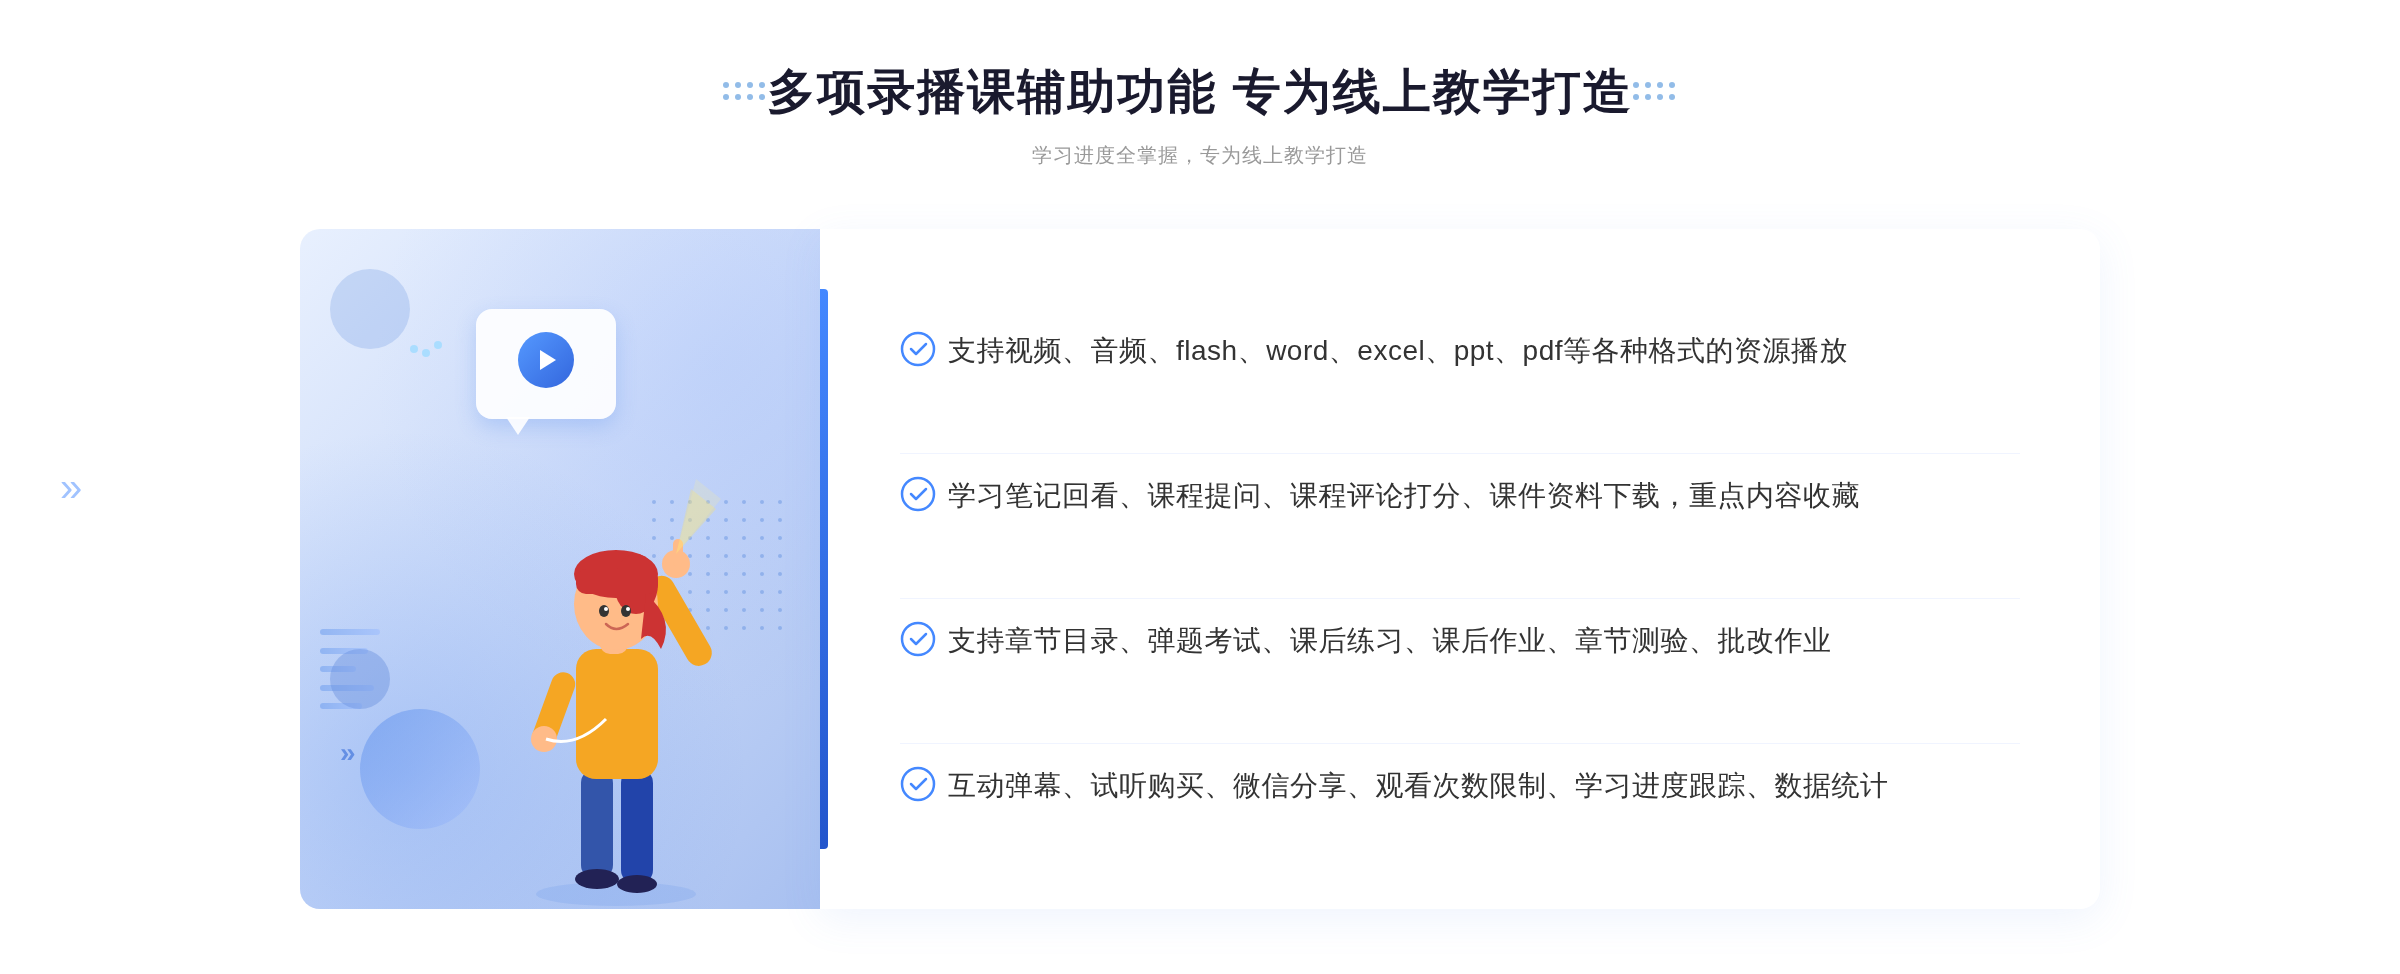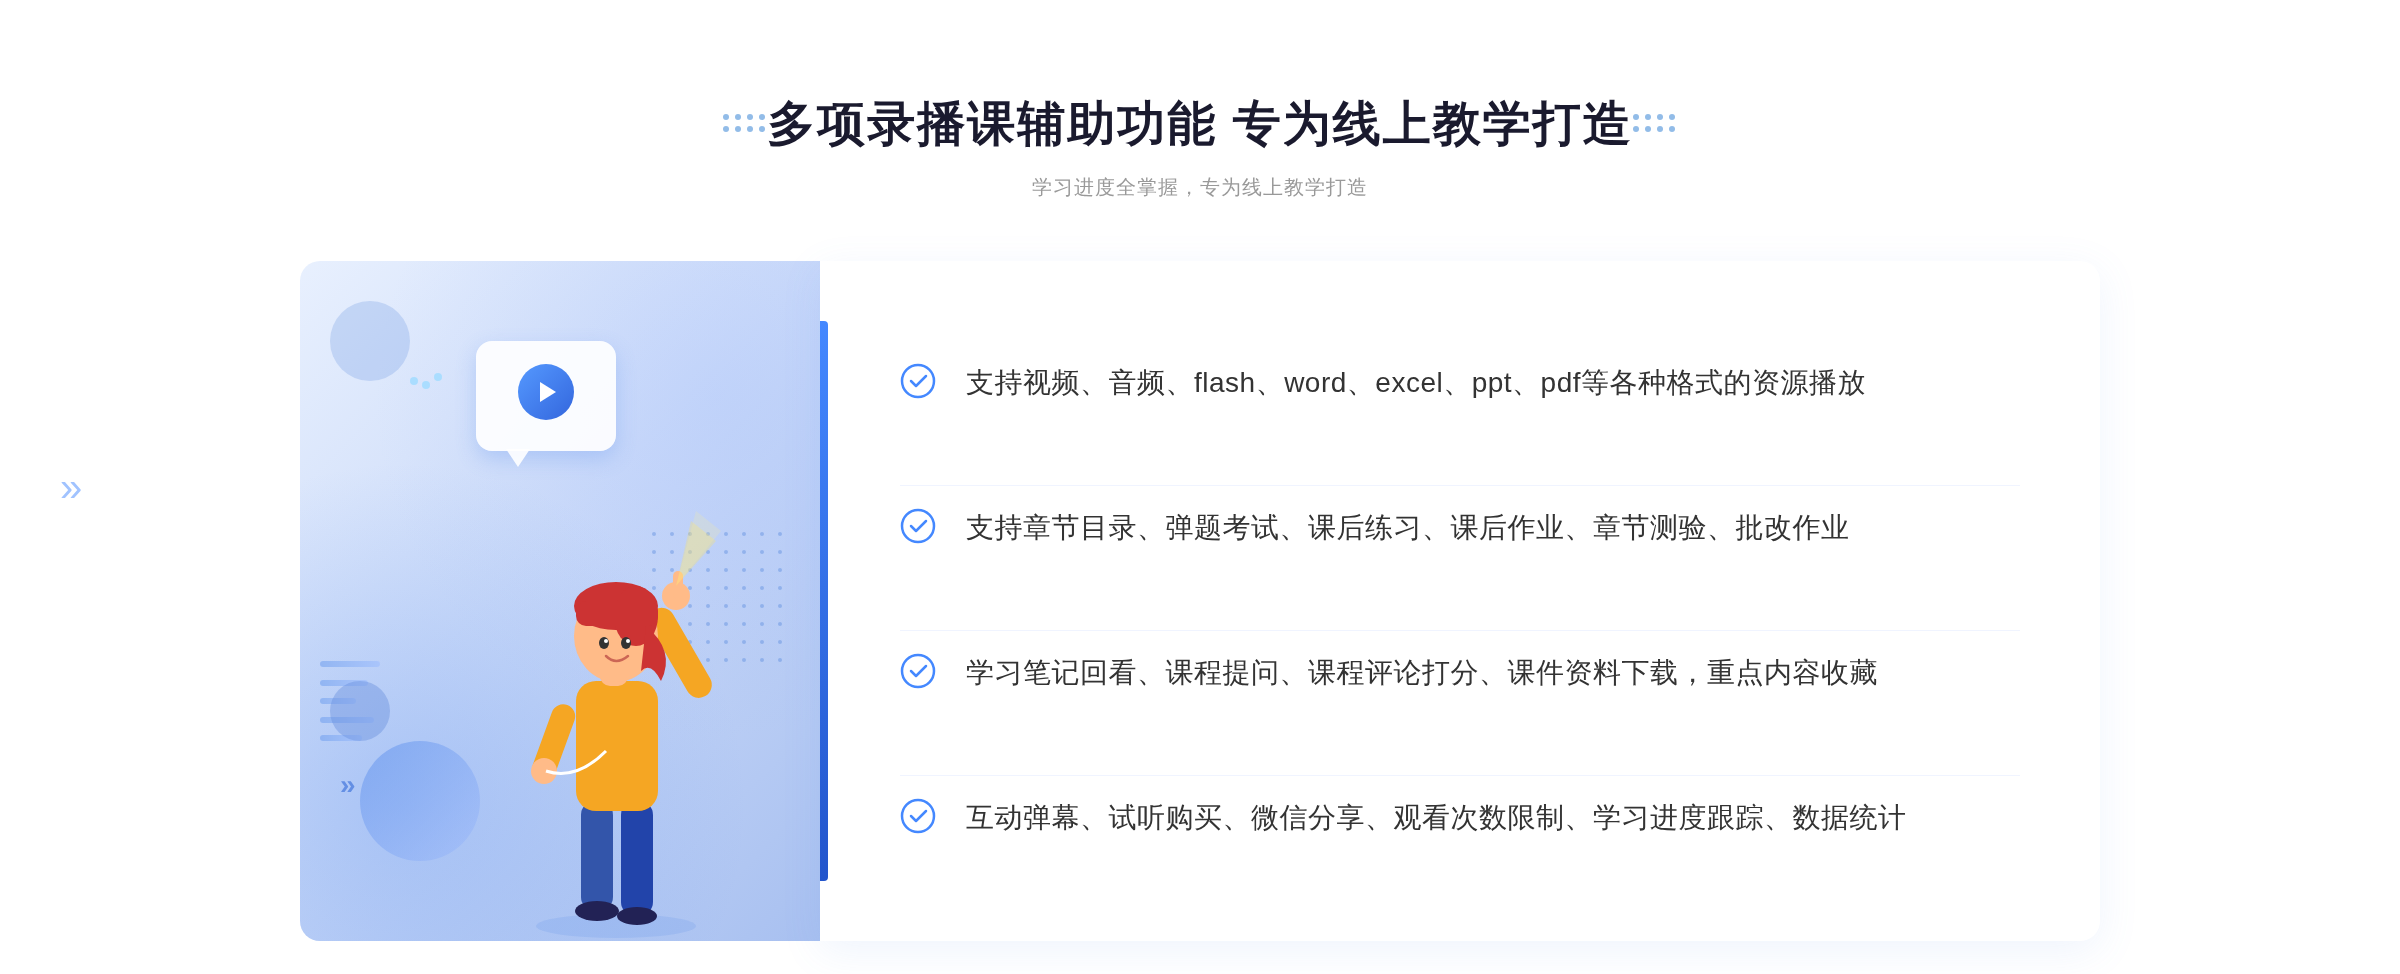--- a/index.html
+++ b/index.html
@@ -31,21 +31,20 @@
       text-align: center;
       margin-bottom: 60px;
       position: relative;
     }
 
     .title-row {
       display: flex;
       align-items: center;
       justify-content: flex-start;
       margin-bottom: 18px;
-      margin-top: 32px;
     }
 
     .dots-decoration {
       display: grid;
       grid-template-columns: repeat(4, 8px);
       grid-template-rows: repeat(2, 8px);
       gap: 4px;
     }
 
     .dot {
@@ -286,21 +285,21 @@
       top: 60px;
       bottom: 60px;
       width: 8px;
       background: linear-gradient(180deg, #4488ff 0%, #2255cc 100%);
       border-radius: 0 4px 4px 0;
     }
 
     .feature-item {
       display: flex;
       align-items: flex-start;
-      gap: 30px;
+      gap: 12px;
       padding: 20px 0;
     }
 
     .feature-item + .feature-item {
       border-top: 1px solid #f0f4ff;
     }
 
     .check-icon {
       flex-shrink: 0;
       width: 36px;
@@ -520,31 +519,31 @@
         <span class="feature-text">支持视频、音频、flash、word、excel、ppt、pdf等各种格式的资源播放</span>
       </div>
 
       <div class="feature-item">
         <div class="check-icon">
           <svg viewBox="0 0 36 36" fill="none" xmlns="http://www.w3.org/2000/svg">
             <circle cx="18" cy="18" r="16" stroke="#4488ff" stroke-width="2.5"></circle>
             <polyline points="11,18 16,23 26,13" stroke="#4488ff" stroke-width="2.5" stroke-linecap="round" stroke-linejoin="round"></polyline>
           </svg>
         </div>
-        <span class="feature-text">支持章节目录、弹题考试、课后练习、课后作业、章节测验、批改作业</span>
+        <span class="feature-text">学习笔记回看、课程提问、课程评论打分、课件资料下载，重点内容收藏</span>
       </div>
 
       <div class="feature-item">
         <div class="check-icon">
           <svg viewBox="0 0 36 36" fill="none" xmlns="http://www.w3.org/2000/svg">
             <circle cx="18" cy="18" r="16" stroke="#4488ff" stroke-width="2.5"></circle>
             <polyline points="11,18 16,23 26,13" stroke="#4488ff" stroke-width="2.5" stroke-linecap="round" stroke-linejoin="round"></polyline>
           </svg>
         </div>
-        <span class="feature-text">学习笔记回看、课程提问、课程评论打分、课件资料下载，重点内容收藏</span>
+        <span class="feature-text">支持章节目录、弹题考试、课后练习、课后作业、章节测验、批改作业</span>
       </div>
 
       <div class="feature-item">
         <div class="check-icon">
           <svg viewBox="0 0 36 36" fill="none" xmlns="http://www.w3.org/2000/svg">
             <circle cx="18" cy="18" r="16" stroke="#4488ff" stroke-width="2.5"></circle>
             <polyline points="11,18 16,23 26,13" stroke="#4488ff" stroke-width="2.5" stroke-linecap="round" stroke-linejoin="round"></polyline>
           </svg>
         </div>
         <span class="feature-text">互动弹幕、试听购买、微信分享、观看次数限制、学习进度跟踪、数据统计</span>

